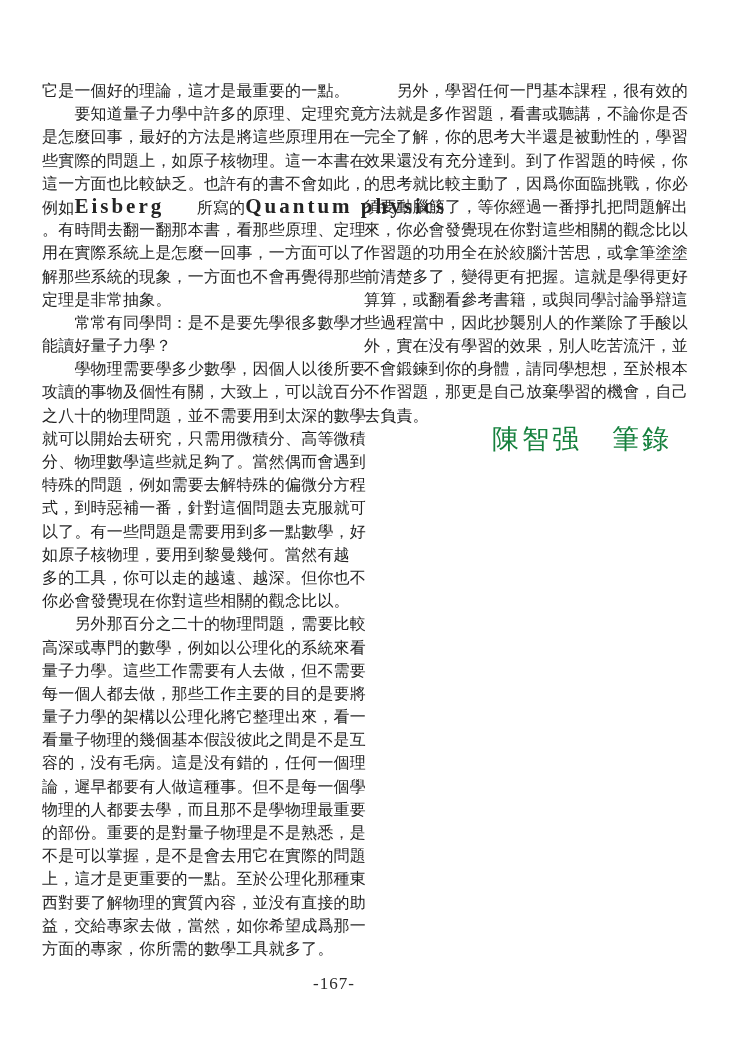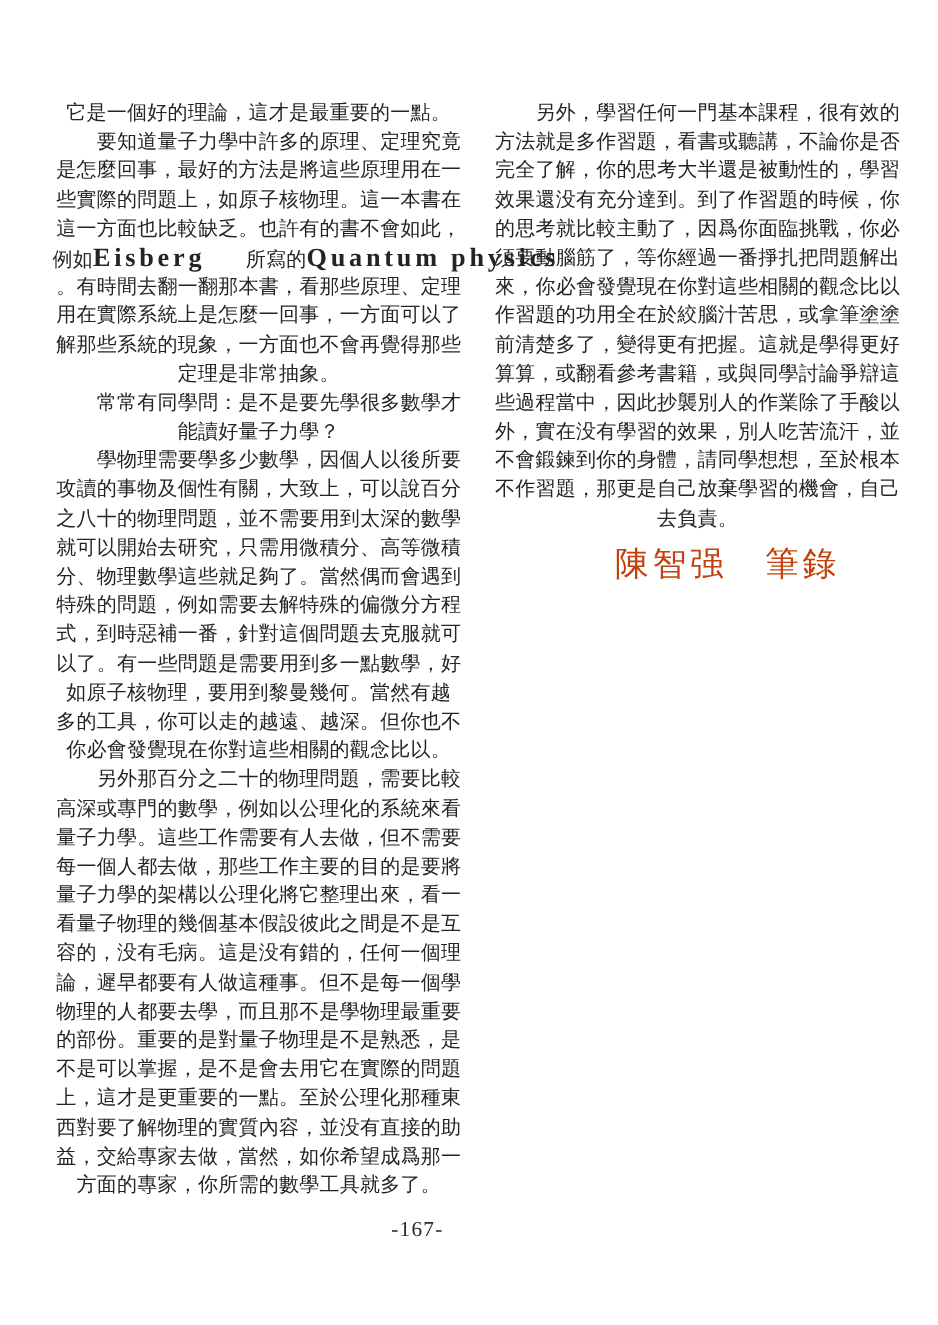--- a/index.html
+++ b/index.html
@@ -14,44 +14,42 @@
     background: #ffffff;
     font-family: "Liberation Serif", "DejaVu Serif", serif;
     color: #242424;
     overflow: hidden;
   }
   .col {
     position: absolute;
     top: 79px;
   }
   .col-left  { left: 42px;  width: 330px; }
-  .col-right { left: 393px; width: 330px; }
+  .col-right { left: 364px; width: 330px; }
   .text-line {
     height: 23.2px;
     line-height: 23.2px;
     font-size: 16px;
     letter-spacing: 0.2px;
     white-space: nowrap;
-    text-align: center;
   }
   .latin {
     font-weight: 600;
     letter-spacing: 3px;
     font-size: 21px;
   }
   .signature {
     position: absolute;
     left: 492px;
     top: 422px;
     font-size: 27px;
     line-height: 34px;
     letter-spacing: 3px;
-    color: #c2410c;
+    color: #15803d;
     white-space: nowrap;
-    margin-top: 12px;
   }
   .page-number {
     position: absolute;
     left: 313px;
     top: 974px;
     font-size: 17px;
     letter-spacing: 1px;
     color: #2a2a2a;
   }
 </style>

